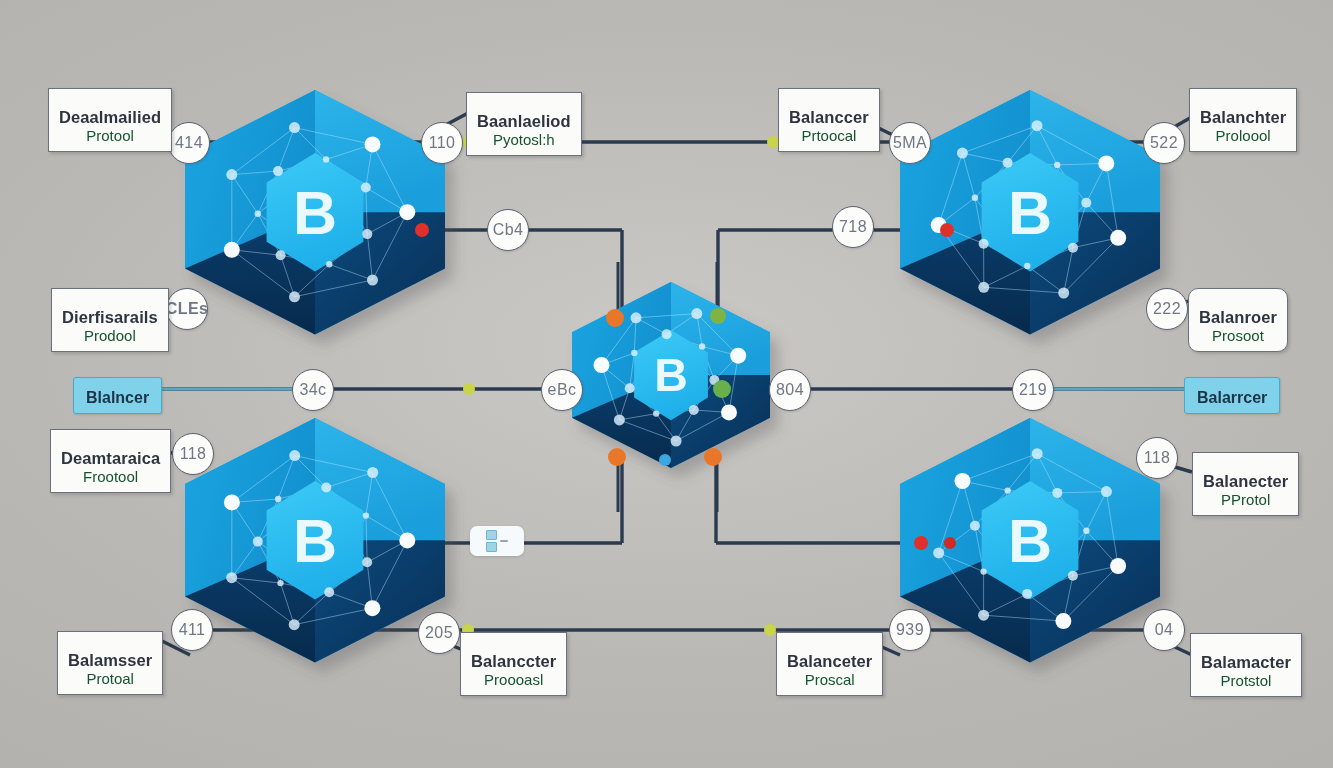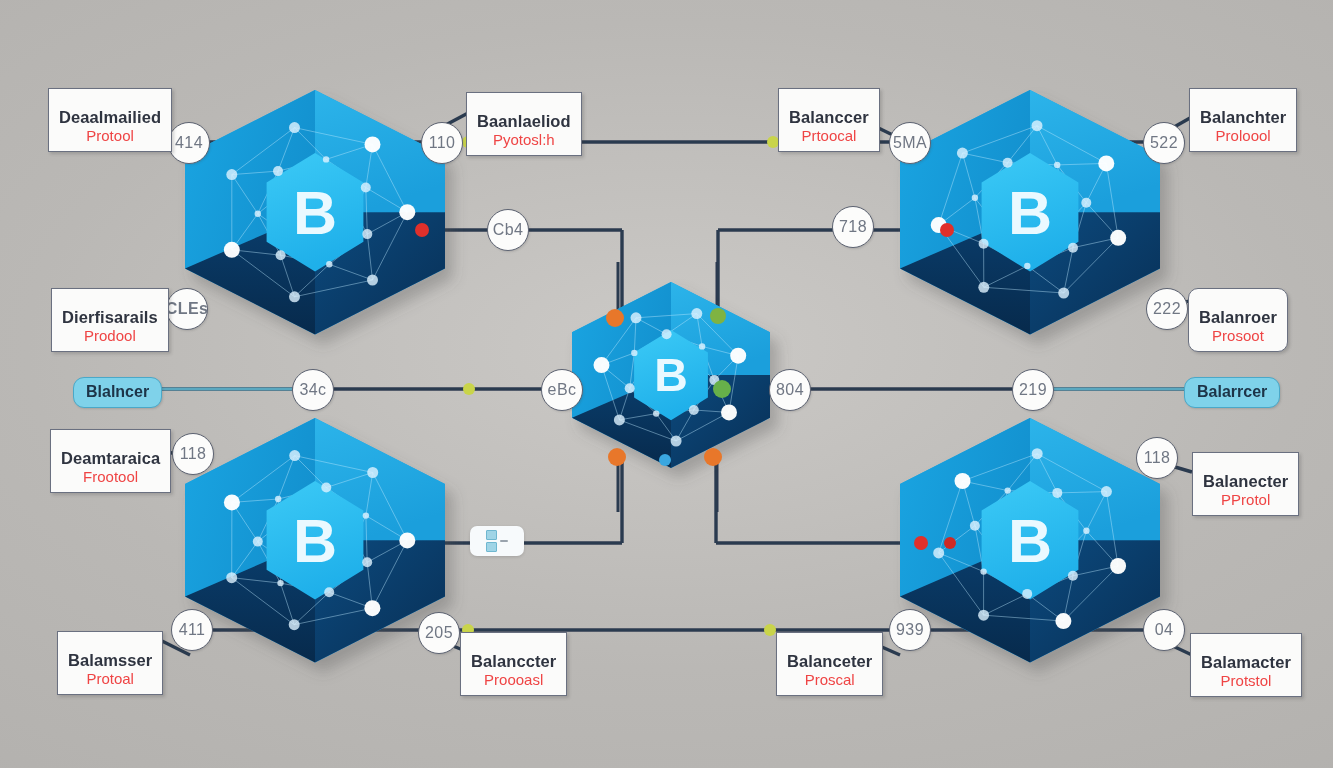--- a/index.html
+++ b/index.html
@@ -50,32 +50,32 @@
     font-size: 16.5px;
     font-weight: 700;
     color: #2f3440;
     letter-spacing: 0.1px;
     filter: blur(0.35px);
   }
   .label-card .l2 {
     display: block;
     font-size: 15px;
     font-weight: 400;
-    color: #ef4444;
+    color: #14532d;
     margin-top: 1px;
     filter: blur(0.45px);
   }
 
   
   .pill-card {
     position: absolute;
     background: #7fd2ea;
     border: 1.5px solid #4aa8c8;
-    border-radius: 11px;
-    padding: 5px 12px 6px 12px;
+    border-radius: 3px;
+    padding: 11px 12px 6px 12px;
     z-index: 41;
     box-shadow: 1px 1px 2px rgba(60,60,60,0.18);
   }
   .pill-card .l1 {
     display: block;
     font-size: 16px;
     font-weight: 700;
     color: #1d3448;
     filter: blur(0.35px);
     white-space: nowrap;

